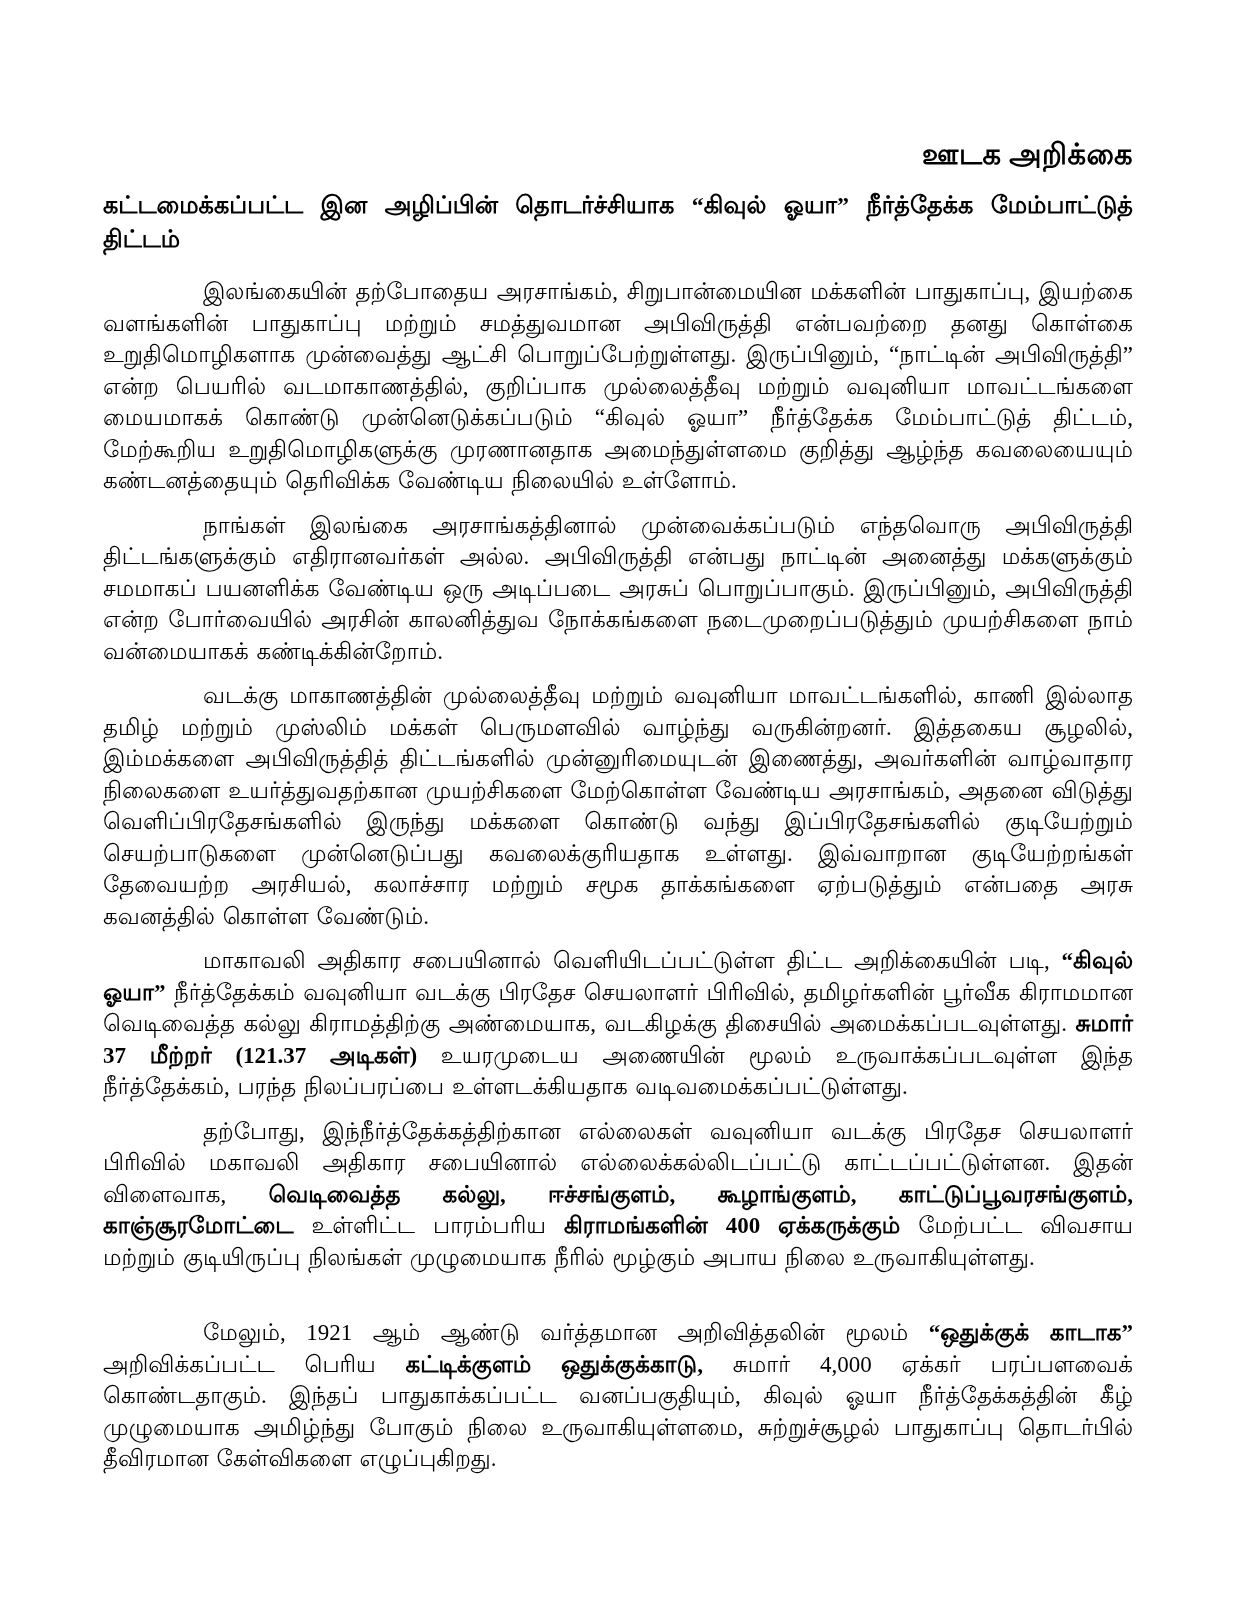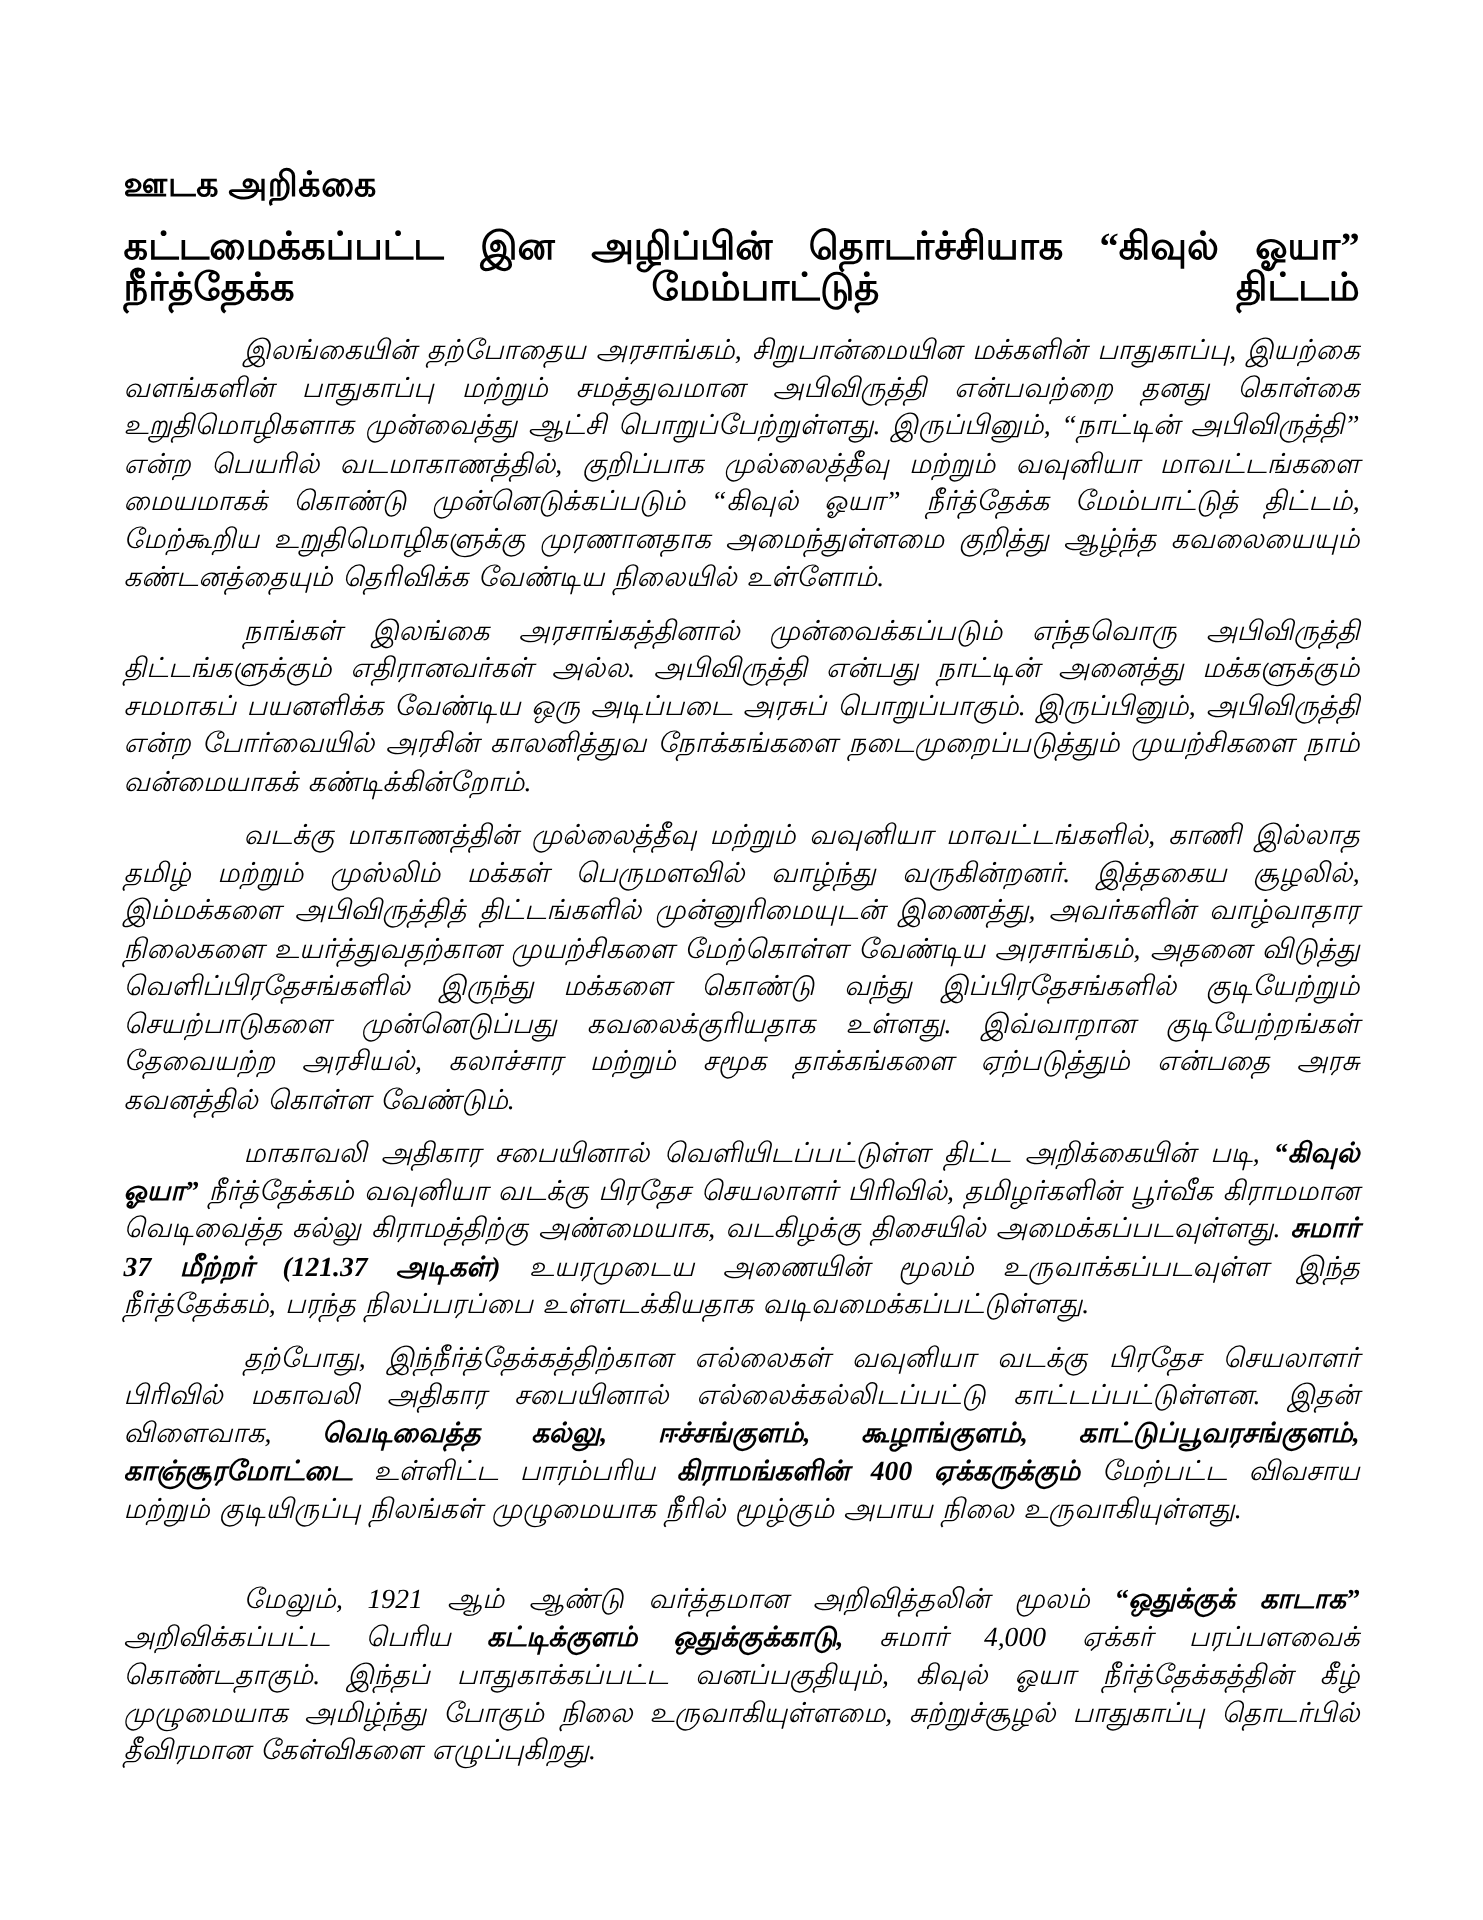--- a/index.html
+++ b/index.html
@@ -14,41 +14,40 @@
     background: #ffffff;
     box-sizing: border-box;
     padding: 136px 103px 40px 103px;
     font-family: "Liberation Serif", "DejaVu Serif", serif;
     color: #000000;
     overflow: hidden;
   }
   .doc-title {
     font-size: 29px;
     font-weight: bold;
-    text-align: left;
+    text-align: right;
     margin: 0 0 16px 0;
     line-height: 36px;
     letter-spacing: 0.5px;
   }
   .doc-subtitle {
-    font-size: 32px;
+    font-size: 24px;
     font-weight: bold;
     text-align: justify;
     text-align-last: justify;
     margin: 0 0 20px 0;
     line-height: 34px;
   }
   .doc-body p {
     font-size: 23px;
     line-height: 31.5px;
     text-align: justify;
     text-indent: 100px;
     margin: 0 0 13px 0;
     word-spacing: 2px;
-    font-style: italic;
   }
   .doc-body p.gap-before {
     margin-top: 44px;
   }
   .doc-body b {
     font-weight: bold;
   }
 </style>
 </head>
 <body>

